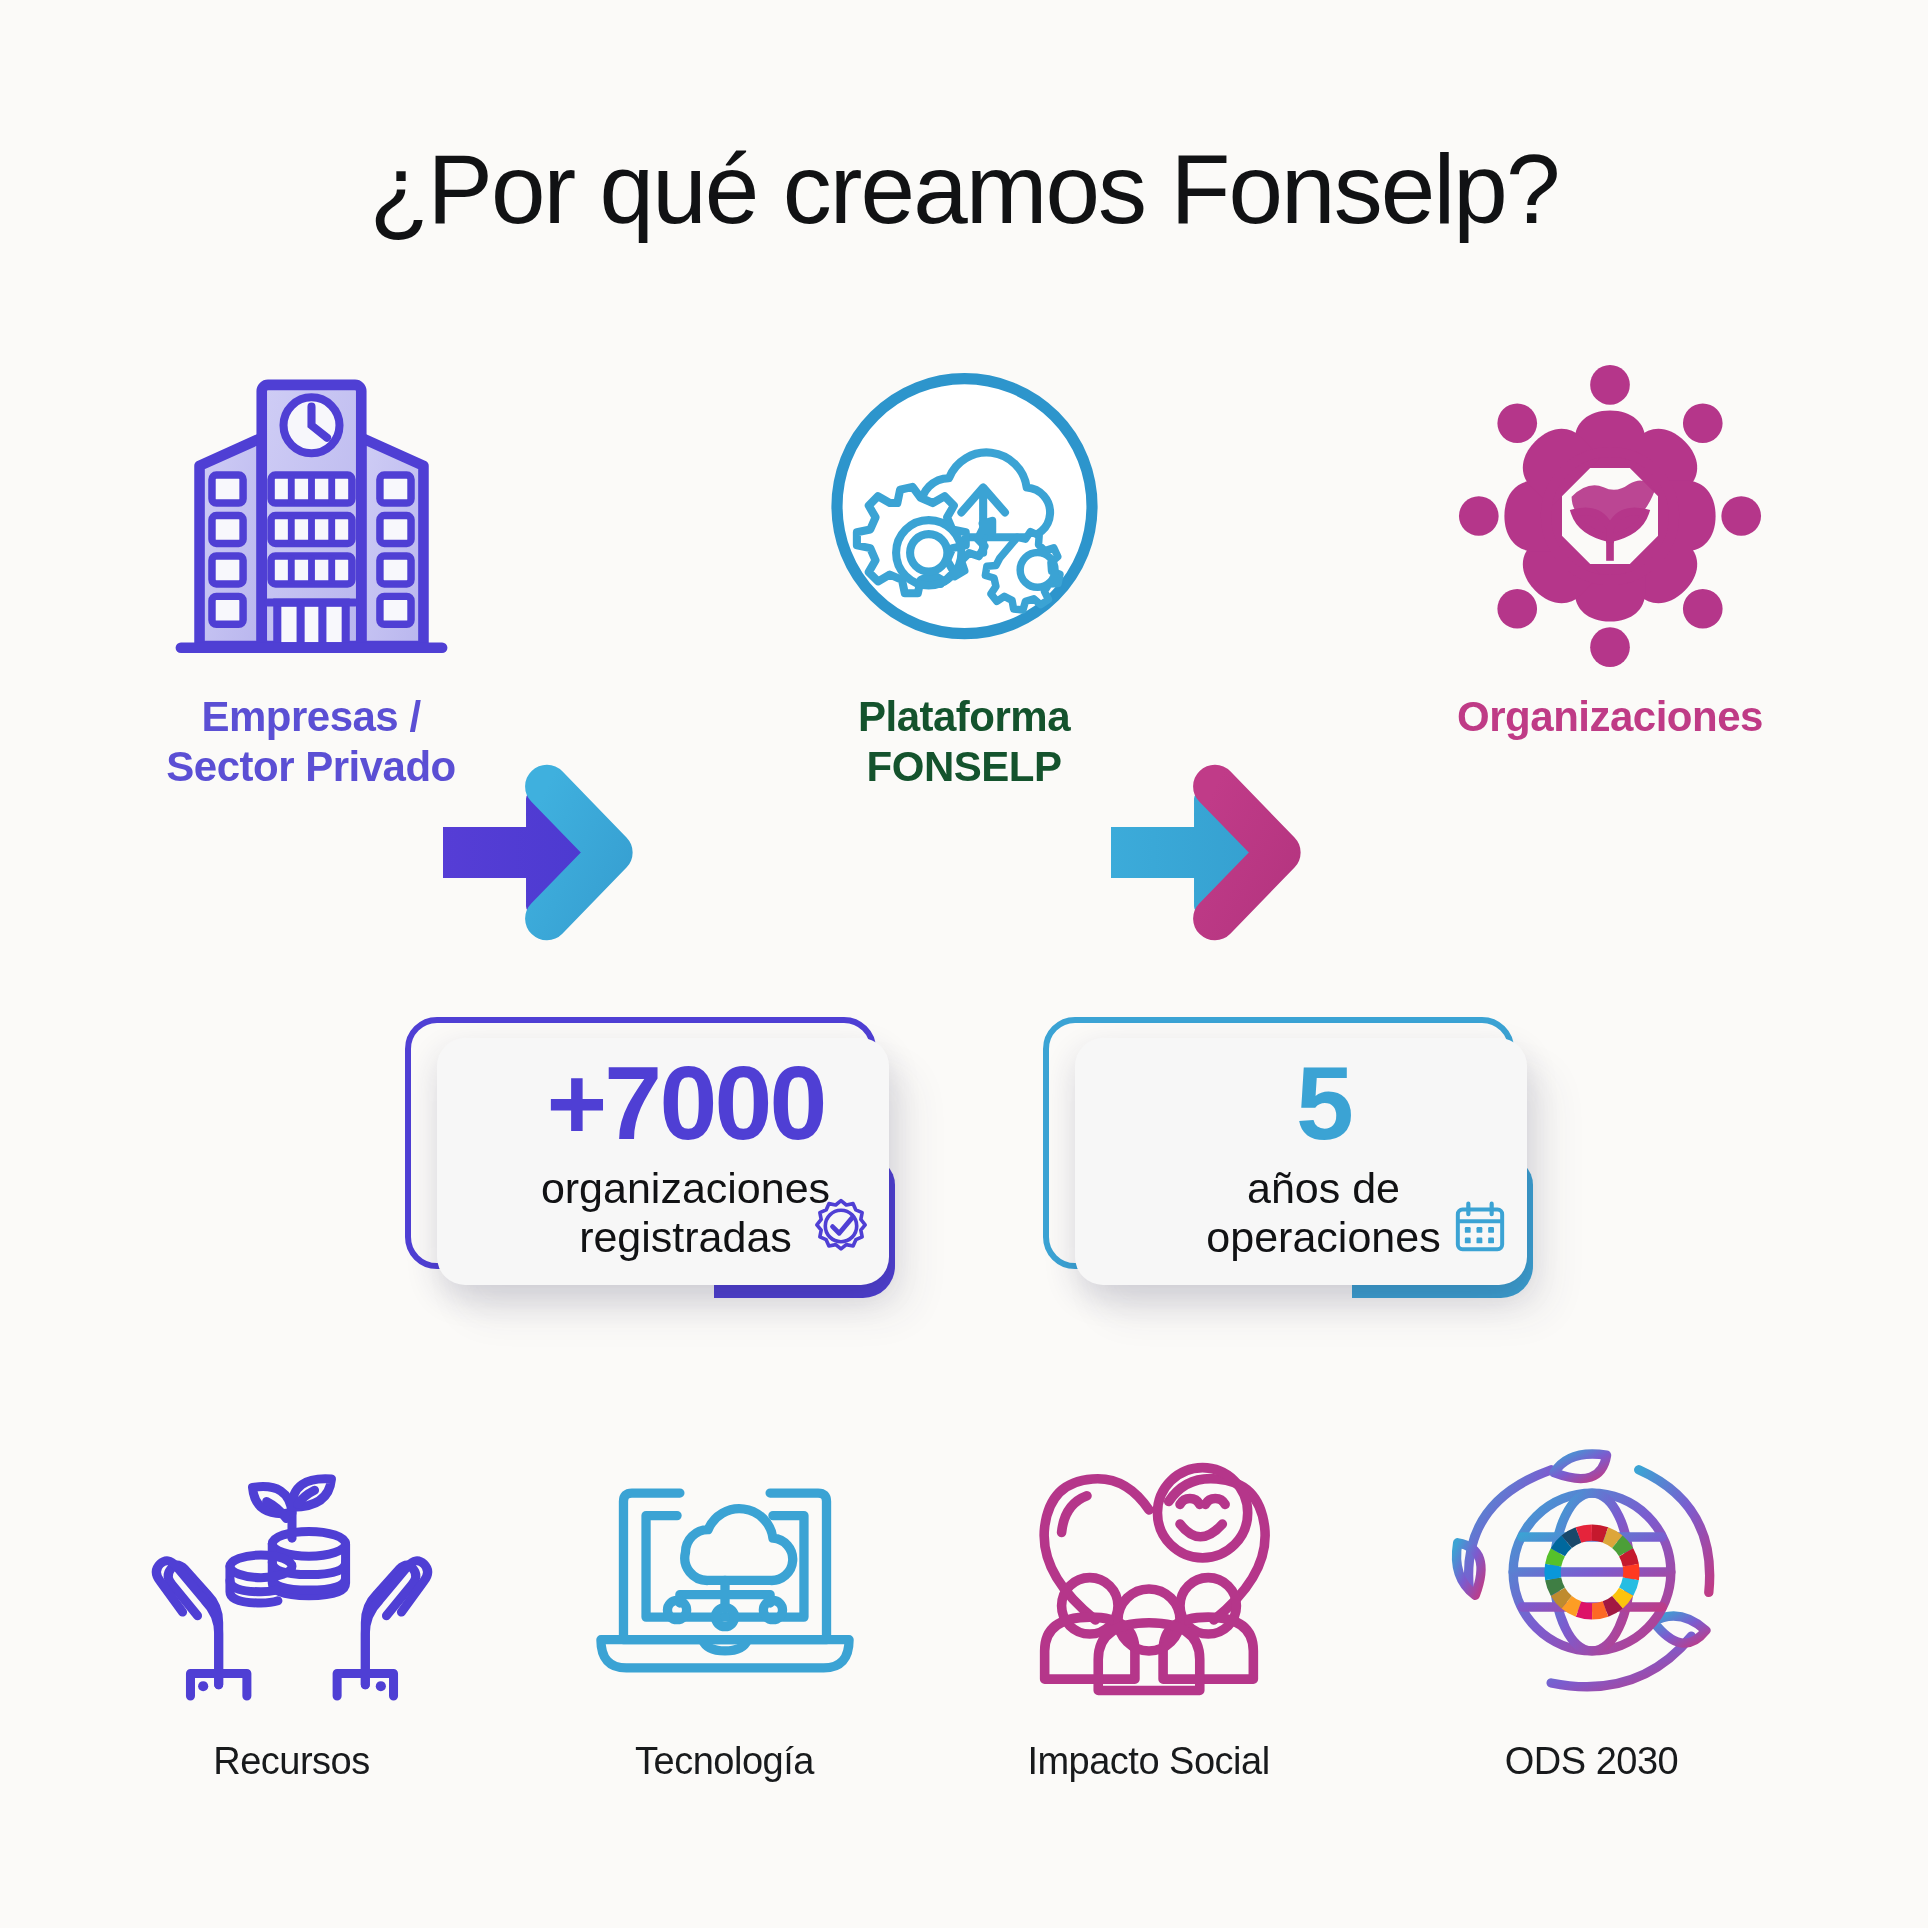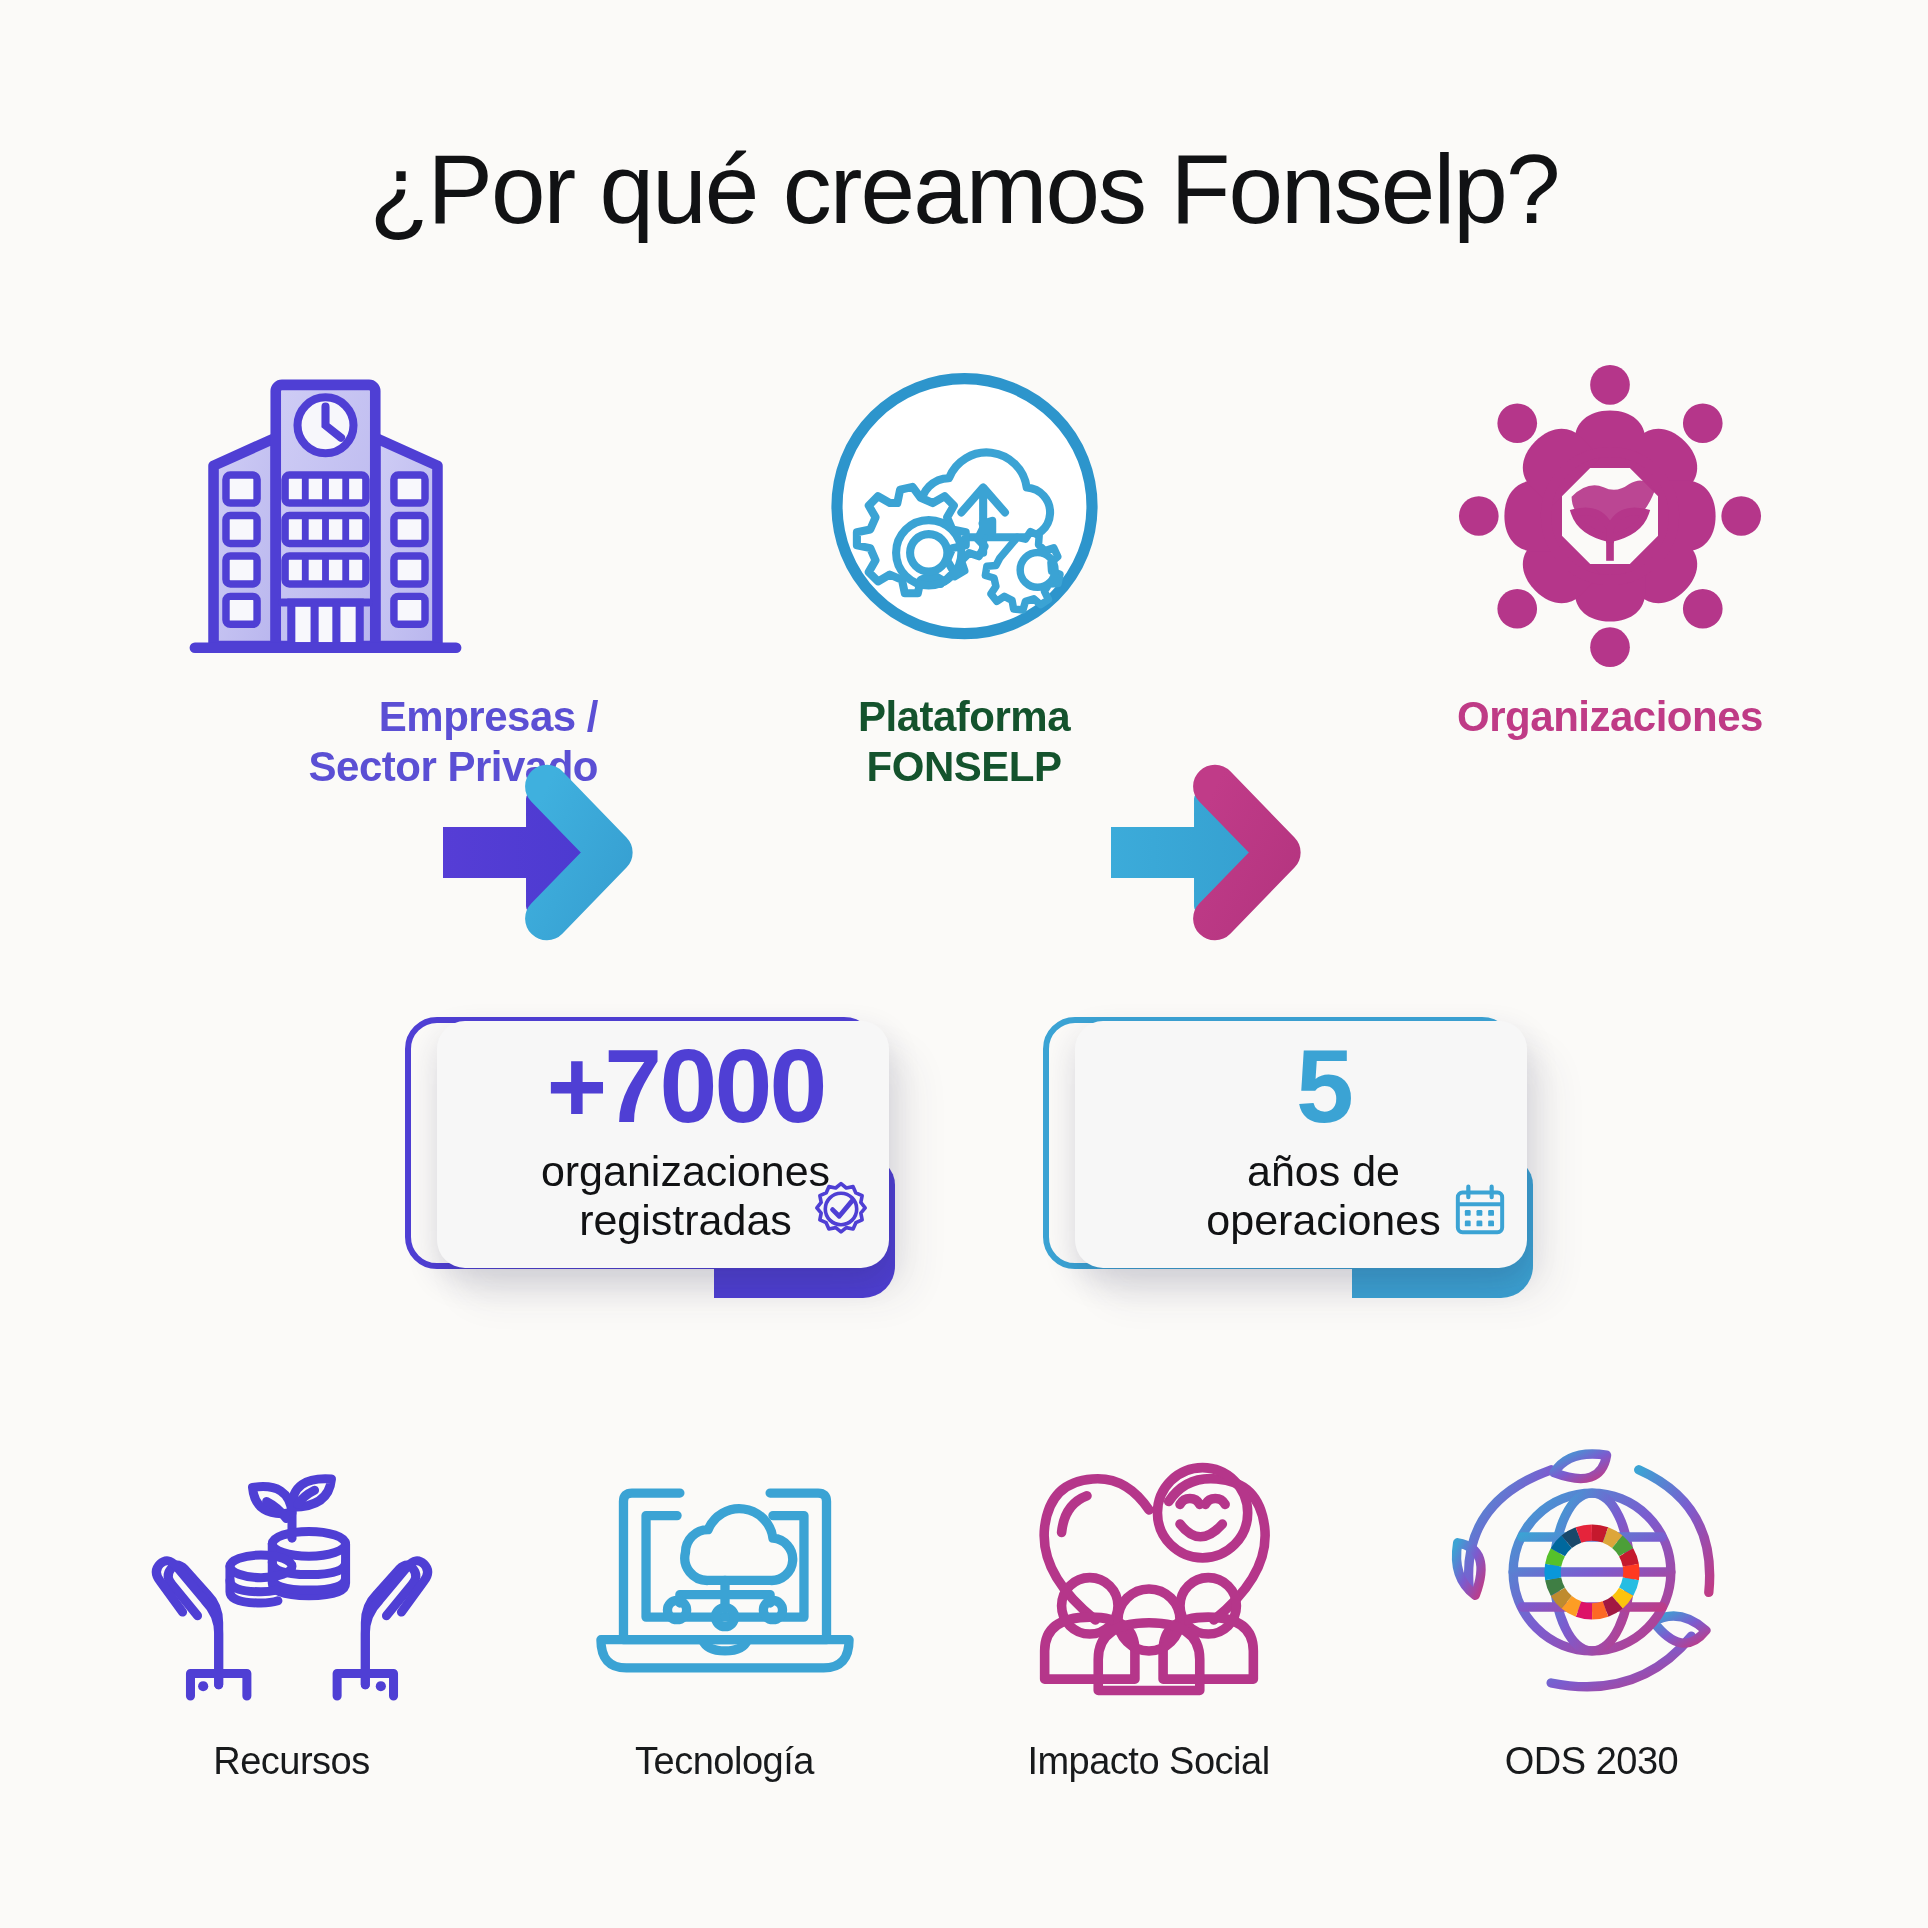--- a/index.html
+++ b/index.html
@@ -27,21 +27,21 @@
 
   .flow-node { position:absolute; text-align:center; }
 
   .flow-label {
     font-weight:bold;
     font-size:42px;
     line-height:1.18;
     letter-spacing:-0.5px;
   }
 
-  #node-empresas { left:52px; top:0; width:546px;text-align:right; }
+  #node-empresas { left:38px; top:0; width:546px; }
   #node-empresas .flow-label { color:#5b4fd4; }
   #node-plataforma { left:691px; top:0; width:546px; }
   #node-plataforma .flow-label { color:#14532d; }
   #node-organizaciones { left:1318px; top:0; width:584px; }
   #node-organizaciones .flow-label { color:#bf3b86; }
 
   .icon-slot { height:353px; display:flex; align-items:center; justify-content:center; }
 
   .arrow-wrap { position:absolute; top:405px; }
   #arrow1 { left:443px; }
@@ -59,21 +59,21 @@
   }
   .stat .tab {
     position:absolute; right:0; bottom:-7.5px; width:179px; height:141px;
     background:var(--c); border-radius:0 28px 32px 28px;
   }
   .stat .tab:after{
     content:""; position:absolute; left:-1.9px; top:0; width:56px; height:100%;
     background:var(--c);
   }
   .stat .card {
-    position:absolute; left:32px; top:4px; width:452px; height:247px;
+    position:absolute; left:32px; top:21px; width:452px; height:247px;
     background:#f7f7f7; border-radius:28px;
     box-shadow:0 13px 32px rgba(40,35,80,0.16), 24.5px 32px 38px rgba(60,55,90,0.07);
     display:flex; flex-direction:column; align-items:center;
     padding-top:13px;
     padding-left:45px;
   }
   .stat .num {
     font-weight:bold; font-size:104px; line-height:1.0; color:var(--c);
     letter-spacing:-2.8px;
   }

